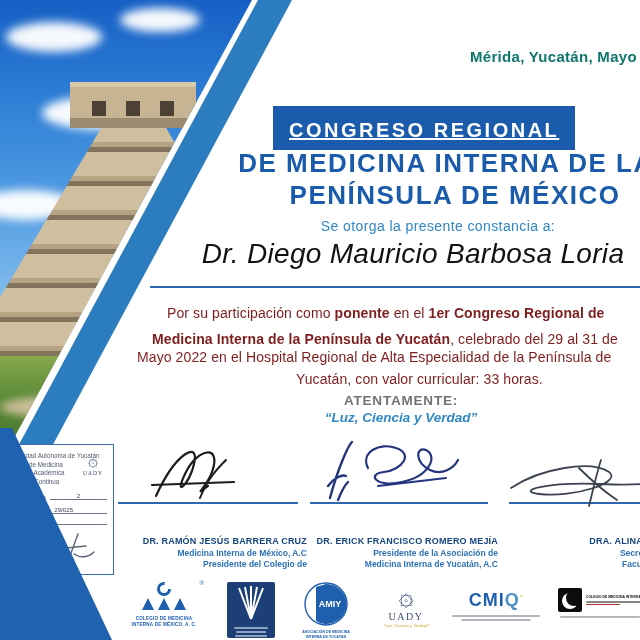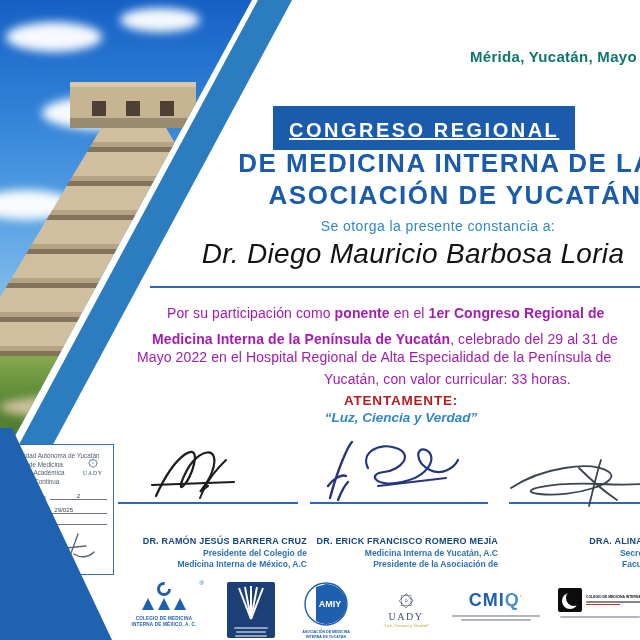--- a/index.html
+++ b/index.html
@@ -38,26 +38,26 @@
   .t2{left:455px;top:180px;}
 
   
   .intro{position:absolute;left:438px;top:218px;transform:translateX(-50%);
          font-size:14px;font-weight:400;color:#2f88c5;letter-spacing:.4px;white-space:nowrap;}
   .recipient{position:absolute;left:413px;top:238px;transform:translateX(-50%);
              font-size:28px;font-style:italic;color:#121215;white-space:nowrap;letter-spacing:.3px;}
   .rule{position:absolute;left:150px;top:286px;width:560px;height:2px;background:#2f66ad;}
 
   
-  .bline{position:absolute;font-size:14px;font-weight:500;color:#a21caf;white-space:nowrap;letter-spacing:.1px;}
+  .bline{position:absolute;font-size:14px;font-weight:500;color:#7f1d1d;white-space:nowrap;letter-spacing:.1px;}
   .bline span{white-space:pre;}
-  .b0{left:167px;top:305px;} .b1{left:152px;top:331px;} .b2{left:137px;top:349px;} .b3{left:324px;top:371px;}
+  .b0{left:167px;top:305px;} .b1{left:152px;top:331px;} .b2{left:137px;top:349px;} .b3{left:296px;top:371px;}
 
   .atent{position:absolute;left:401px;top:393px;transform:translateX(-50%);
-         font-size:13.5px;font-weight:800;color:#b91c1c;letter-spacing:.8px;white-space:nowrap;}
+         font-size:13.5px;font-weight:800;color:#737373;letter-spacing:.8px;white-space:nowrap;}
   .motto{position:absolute;left:401px;top:410px;transform:translateX(-50%);
          font-size:13.5px;font-weight:700;font-style:italic;color:#2f88c5;white-space:nowrap;}
 
   
   .sigline{position:absolute;top:502px;height:2px;background:#2f66ad;}
   .sl1{left:118px;width:180px;} .sl2{left:310px;width:178px;} .sl3{left:509px;width:178px;}
   .sigblock{position:absolute;top:536px;text-align:right;}
   .sb1{left:107px;width:200px;} .sb2{left:298px;width:200px;} .sb3{left:488px;width:220px;}
   .signame{font-size:9px;font-weight:800;color:#15457f;letter-spacing:.2px;margin-bottom:2px;white-space:nowrap;}
   .sigrole{font-size:8.5px;font-weight:600;color:#2d72b6;line-height:10.5px;white-space:nowrap;}
@@ -120,21 +120,21 @@
     </div>
     <div class="grass">
         <div class="path"></div>
       </div>
   </div>
   <div class="stripe"></div>
 
   <div class="date-loc">Mérida, Yucatán, Mayo</div>
   <div class="banner">CONGRESO REGIONAL</div>
   <div class="title-line t1">DE MEDICINA INTERNA DE LA</div>
-  <div class="title-line t2">ASOCIACIÓN DE YUCATÁN</div>
+  <div class="title-line t2">PENÍNSULA DE MÉXICO</div>
 
   <div class="intro">Se otorga la presente constancia a:</div>
   <div class="recipient">Dr. Diego Mauricio Barbosa Loria</div>
   <div class="rule"></div>
 
   <div class="bline b0"><span>Por su participación como </span><span style="font-weight: 800;">ponente</span><span> en el </span><span style="font-weight: 800;">1er Congreso Regional de</span></div>
   <div class="bline b1"><span style="font-weight: 800;">Medicina Interna de la Península de Yucatán</span><span>, celebrado del 29 al 31 de</span></div>
   <div class="bline b2"><span>Mayo 2022 en el Hospital Regional de Alta Especialidad de la Península de</span></div>
   <div class="bline b3"><span>Yucatán, con valor curricular: 33 horas.</span></div>
 
@@ -155,27 +155,27 @@
     <path d="M6,30 C36,10 86,2 104,14 C118,24 70,40 34,36 C10,33 40,24 96,26 C140,28 164,24 172,20" fill="none" stroke="#3c4450" stroke-width="1.8" stroke-linecap="round"></path>
     <path d="M96,2 C92,14 88,32 84,48 M74,10 C84,20 100,34 112,42" fill="none" stroke="#3c4450" stroke-width="1.8" stroke-linecap="round"></path>
   </svg>
 
   <div class="sigline sl1"></div>
   <div class="sigline sl2"></div>
   <div class="sigline sl3"></div>
 
   <div class="sigblock sb1">
     <div class="signame">DR. RAMÓN JESÚS BARRERA CRUZ</div>
+    <div class="sigrole">Medicina Interna de México, A.C</div>
     <div class="sigrole">Presidente del Colegio de</div>
-    <div class="sigrole">Medicina Interna de México, A.C</div>
   </div>
   <div class="sigblock sb2">
     <div class="signame">DR. ERICK FRANCISCO ROMERO MEJÍA</div>
+    <div class="sigrole">Presidente de la Asociación de</div>
     <div class="sigrole">Medicina Interna de Yucatán, A.C</div>
-    <div class="sigrole">Presidente de la Asociación de</div>
   </div>
   <div class="sigblock sb3">
     <div class="signame">DRA. ALINA DIONÉ MARÍN</div>
     <div class="sigrole">Secretaría Académica</div>
     <div class="sigrole">Facultad de Medicina</div>
   </div>
 
   <div class="stamp">
     <div class="org">Universidad Autónoma de Yucatán</div>
     <div class="org">Facultad de Medicina</div>

